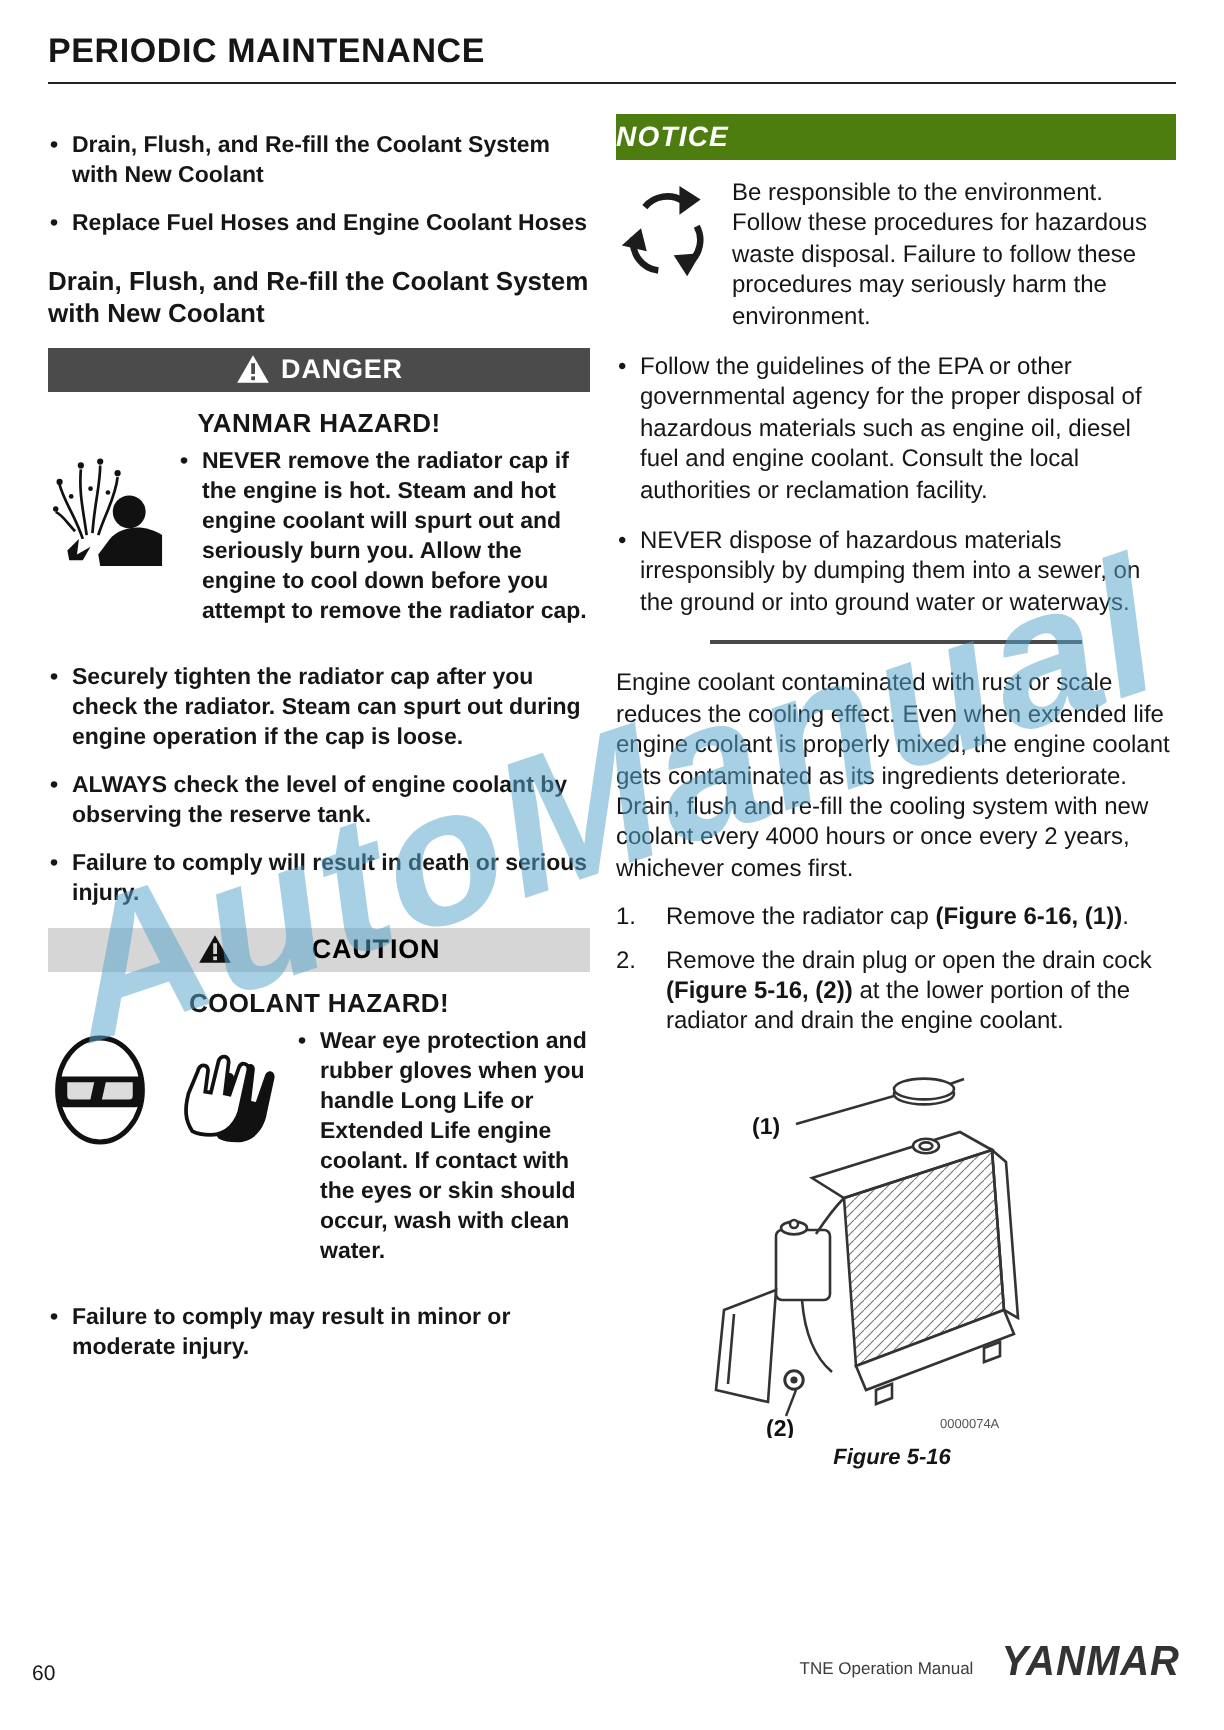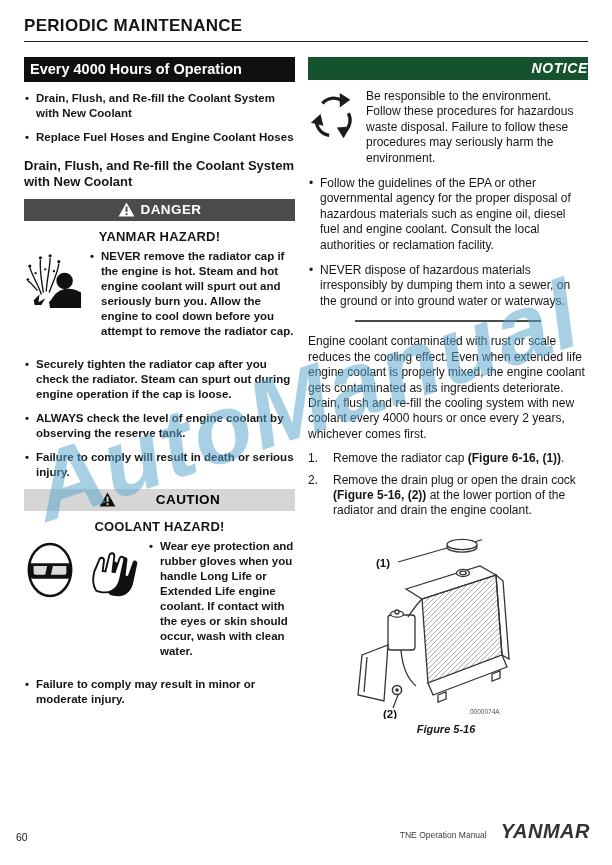--- a/index.html
+++ b/index.html
@@ -28,21 +28,21 @@
   .warn-banner{display:flex;align-items:center;justify-content:center;gap:6px;
                font-weight:bold;font-size:13.5px;padding:3px 0 4px 0;letter-spacing:.4px;}
   .danger-banner{background:#4b4b4b;color:#ffffff;}
   .caution-banner{background:#d6d6d6;color:#000000;margin-top:4px;gap:40px;}
   .hazard-title{text-align:center;font-weight:bold;font-size:13px;margin:8px 0 5px 0;letter-spacing:.2px;}
   .icon-row{display:flex;gap:7px;align-items:flex-start;margin-top:2px;}
   .icon-box{flex:none;}
   .icon-row ul.blist{margin-top:0;}
 
   
-  .notice-banner{background:#14532d;color:#fff;text-align:right;font-weight:bold;
+  .notice-banner{background:#4d7c0f;color:#fff;text-align:left;font-weight:bold;
                  font-style:italic;font-size:14px;padding:3px 0 4px 0;letter-spacing:.6px;}
   .rc{font-size:12px;line-height:15.4px;}
   .notice-row{display:flex;gap:8px;margin-top:9px;align-items:flex-start;}
   ul.rlist{list-style:none;margin:10px 0 0 0;padding:0;}
   ul.rlist li{position:relative;padding-left:12px;margin-bottom:10px;font-size:12px;line-height:15.4px;}
   ul.rlist li::before{content:"•";position:absolute;left:1px;top:0;}
   .divider{width:186px;border:none;border-top:2px solid #4a4a4a;margin:11px auto 12px auto;}
   .steps{margin-top:9px;}
   .step{display:flex;margin-bottom:6px;}
   .step-num{flex:none;width:25px;}
@@ -74,21 +74,20 @@
 <div class="page">
   <div class="content">
 
     <div class="hdr-title">PERIODIC MAINTENANCE</div>
     <hr class="hdr-rule">
 
     <div class="columns">
 
       <div class="col-left">
 
-        <div class="banner-black">Every 4000 Hours of Operation</div>
 
         <ul class="blist lc">
           <li>Drain, Flush, and Re-fill the Coolant System with New Coolant</li>
           <li>Replace Fuel Hoses and Engine Coolant Hoses</li>
         </ul>
 
         <div class="subsection-title">Drain, Flush, and Re-fill the Coolant System with New Coolant</div>
 
         <div class="warn-banner danger-banner">
           <span class="icon-box">

